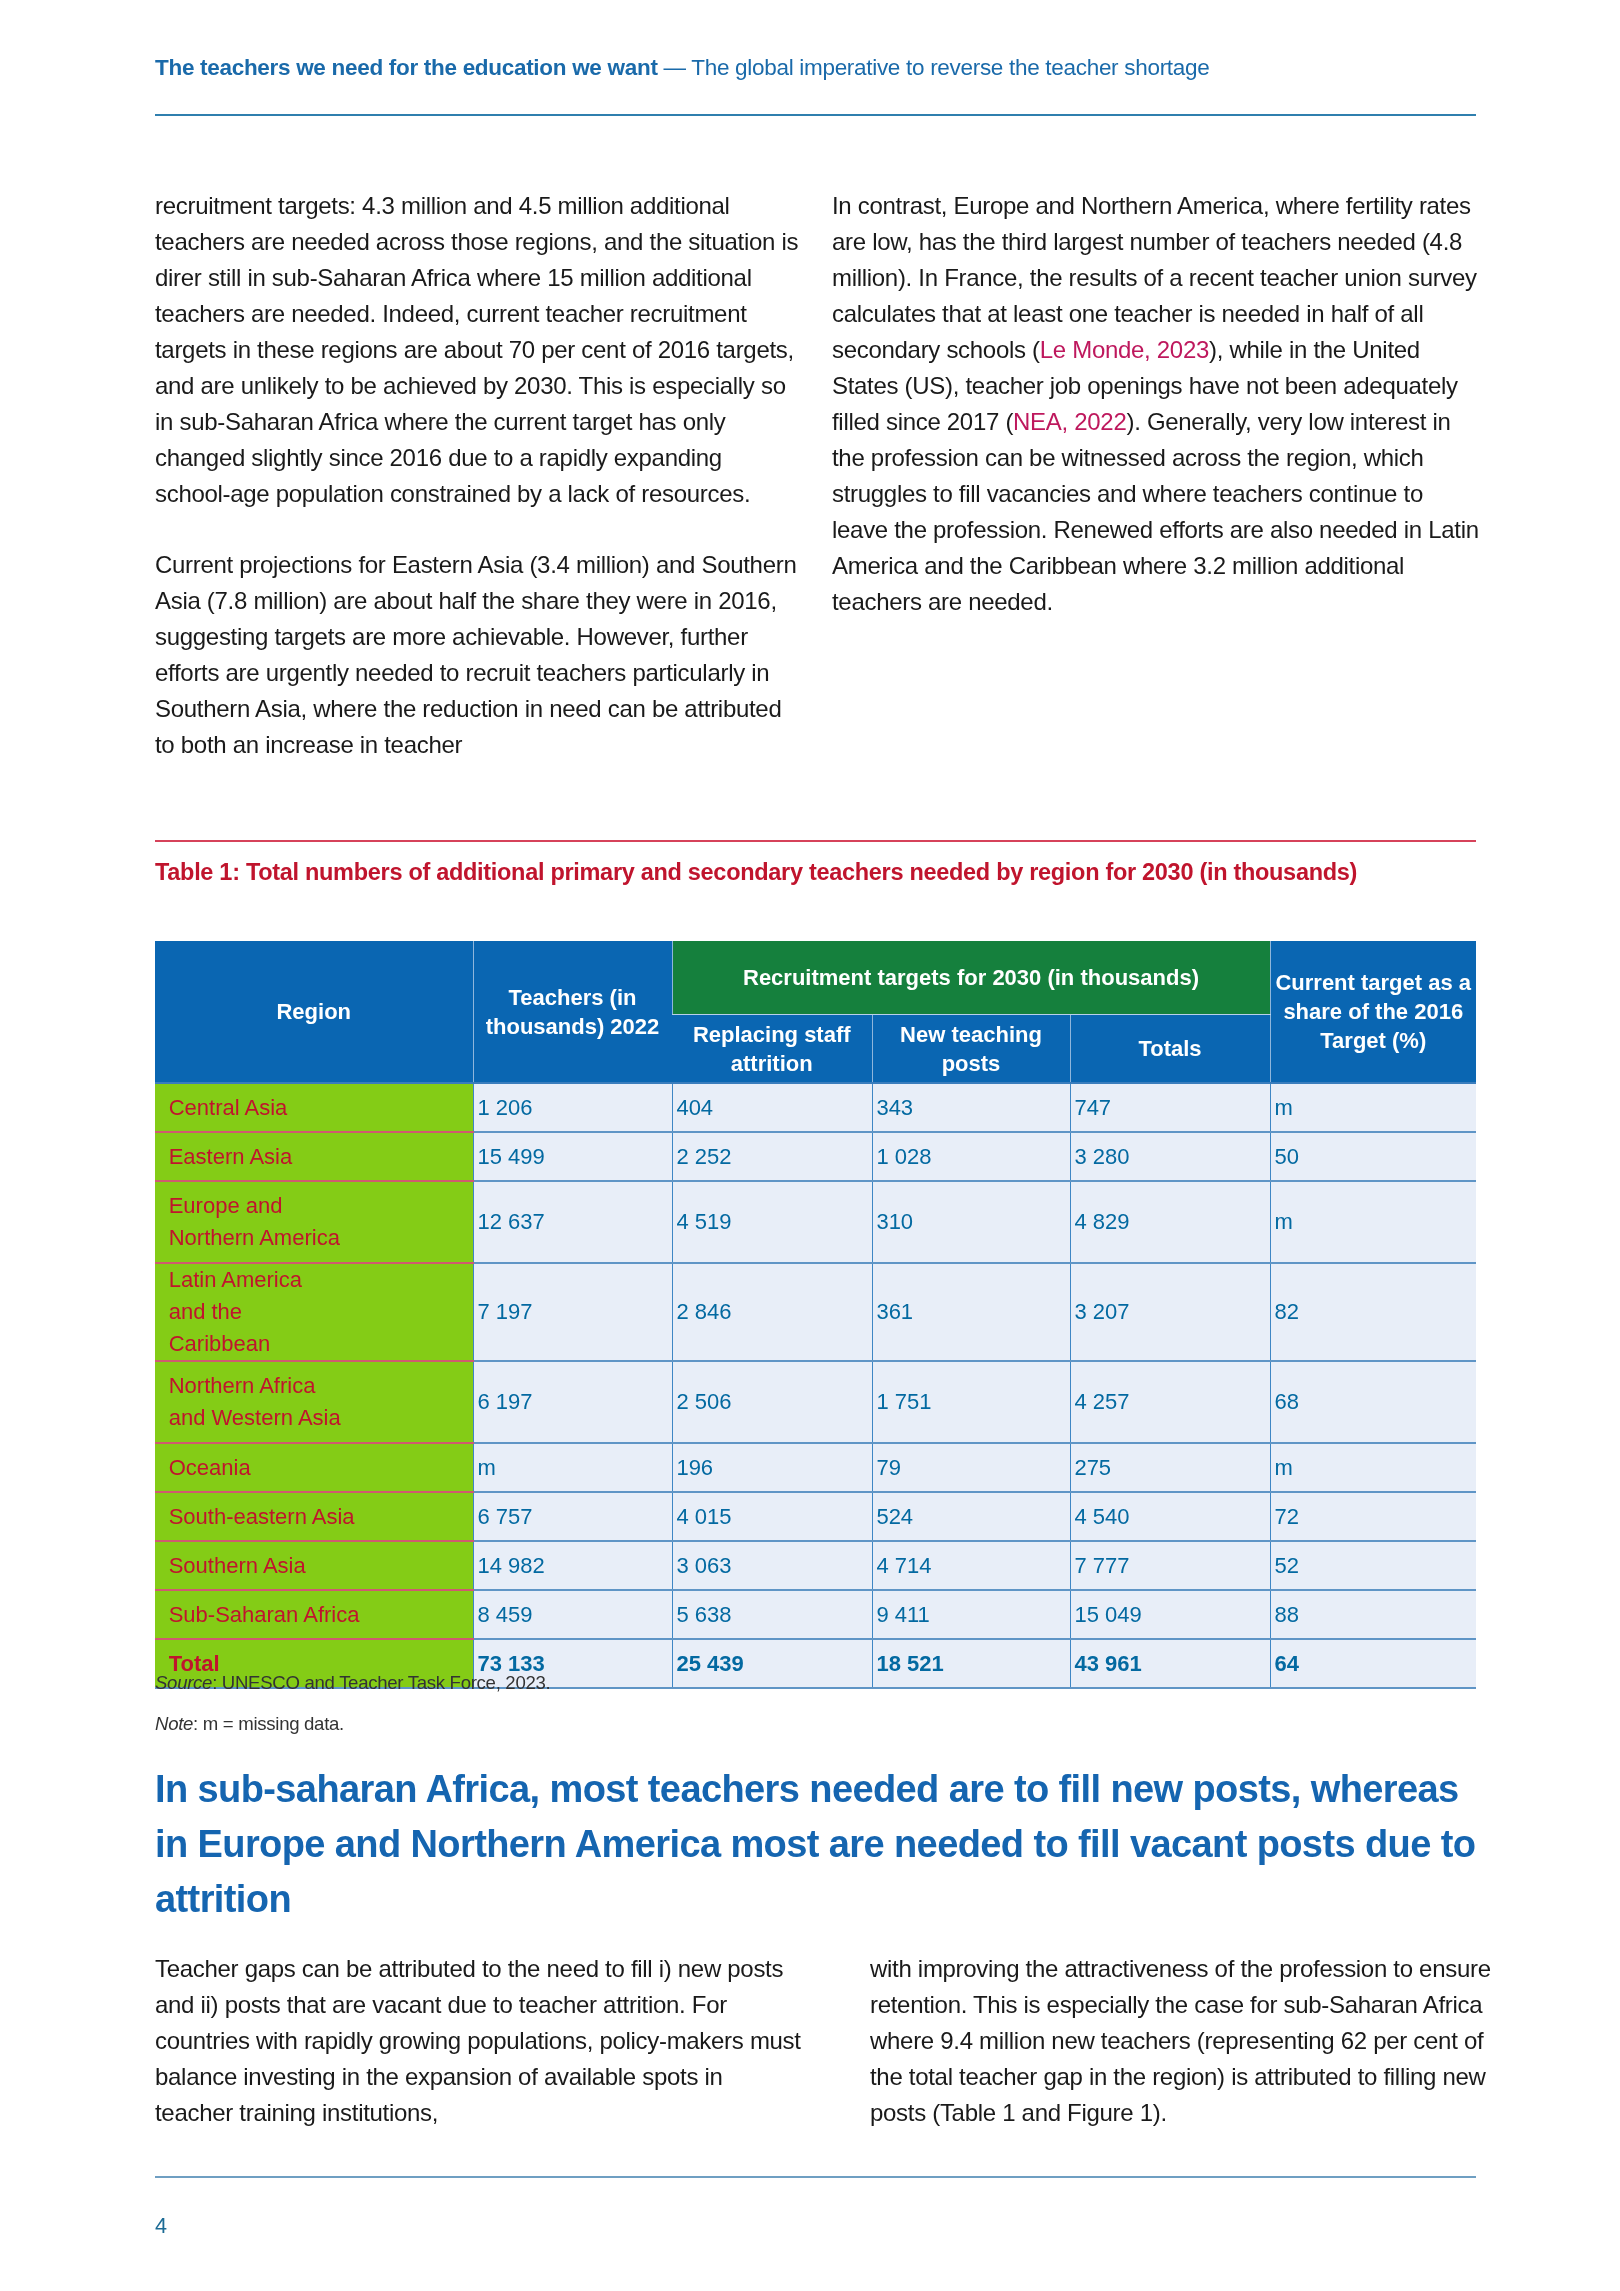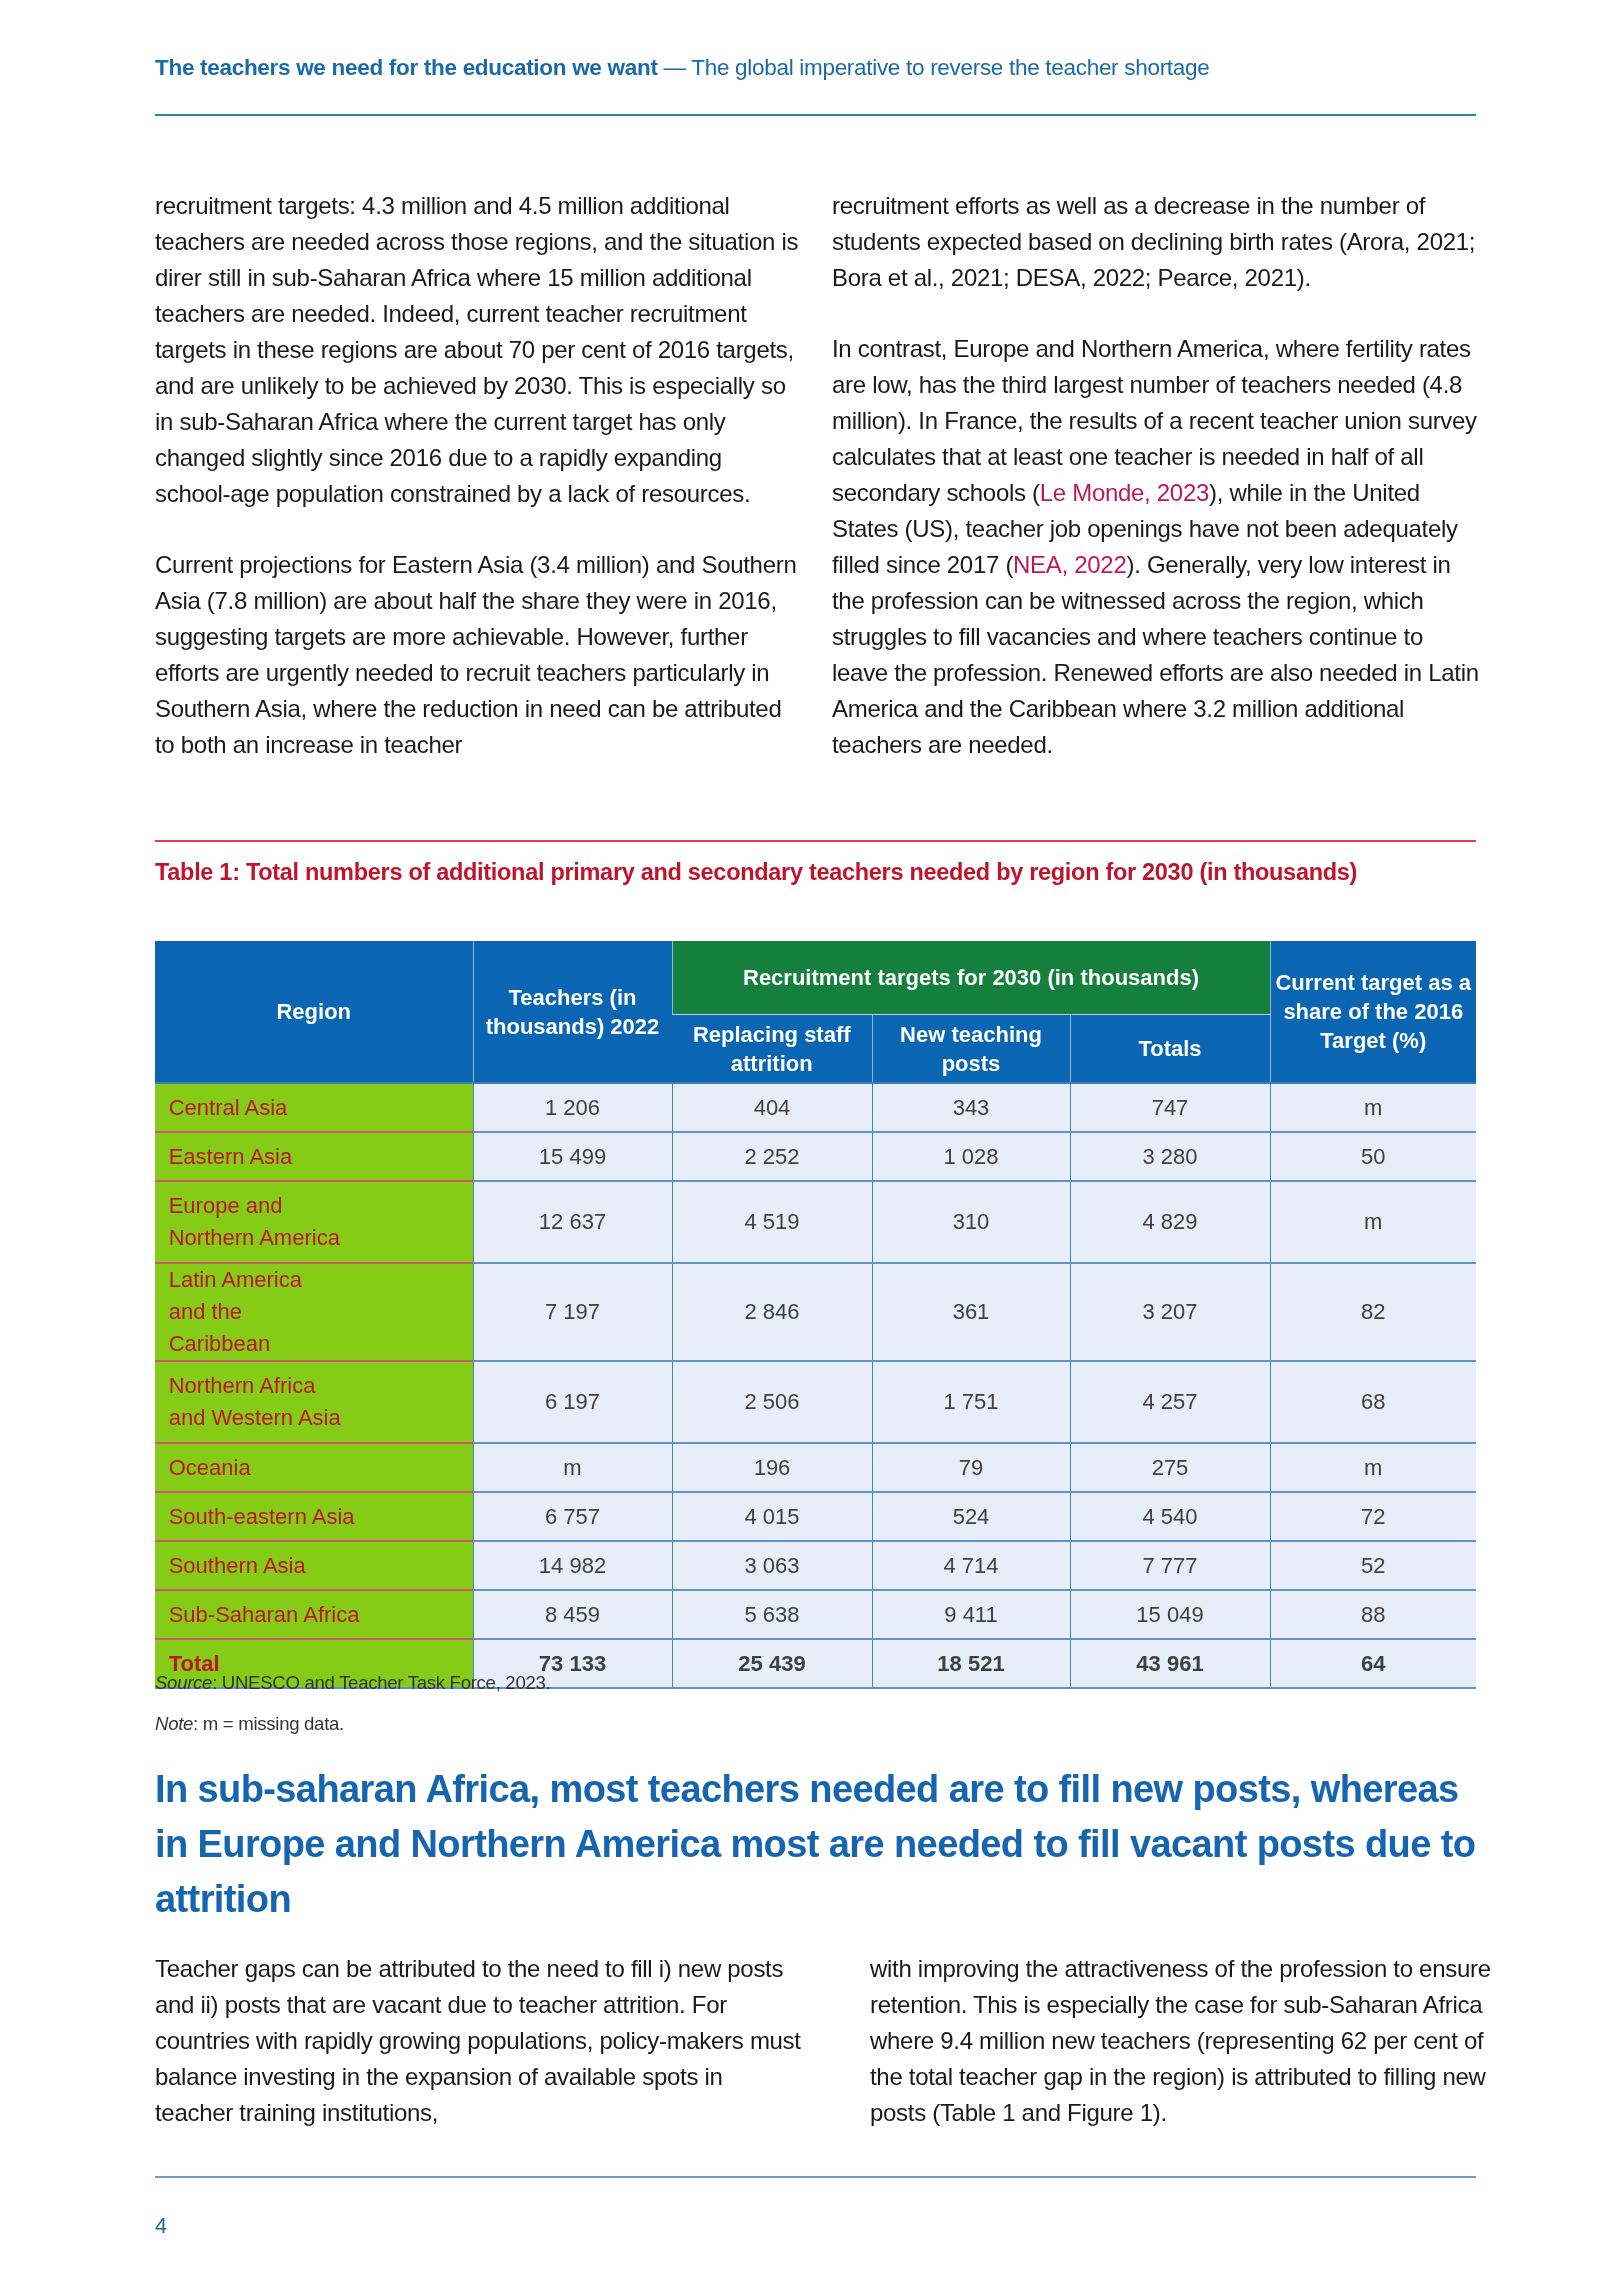--- a/index.html
+++ b/index.html
@@ -17,21 +17,21 @@
   .link { color: #be185d; }
 
   .caption-rule { position: absolute; left: 155px; top: 840px; width: 1321px; height: 1.5px; background: #d6425a; }
   .caption { position: absolute; left: 155px; top: 855px; width: 1304px; font-size: 23.5px; line-height: 35px; font-weight: bold; color: #c0142d; letter-spacing: -0.3px; }
 
   table.data { position: absolute; left: 155px; top: 941px; width: 1320px; border-collapse: collapse; table-layout: fixed; font-size: 22px; }
   table.data th { background: #0a66b2; color: #ffffff; font-weight: bold; text-align: center; vertical-align: middle; line-height: 29px; padding: 0 3.9px; border-left: 1.5px solid #8fb6dc; }
   table.data th:first-child { border-left: none; }
   table.data th.group { background: #15803d; height: 73px; border-bottom: 1.5px solid #b9d0ea; margin-left: 21px; }
   table.data tr.h2 th { height: 67px; }
-  table.data td { background: #e8eef8; text-align: center; vertical-align: middle; border-left: 1.5px solid #3e86c4; border-top: 2px solid #5f95c6; color: #404040; padding: 0 3.9px; }
+  table.data td { background: #e8eef8; text-align: left; vertical-align: middle; border-left: 1.5px solid #3e86c4; border-top: 2px solid #5f95c6; color: #0369a1; padding: 0 3.9px; }
   table.data td.region { background: #84cc16; text-align: left; color: #c0142d; padding-left: 13.7px; line-height: 32px; border-left: none; border-top: 2px solid #cf5a70; }
   table.data tr.single td { height: 47px; }
   table.data tr.double td { height: 80px; }
   table.data tr.total td { font-weight: bold; height: 47px; border-bottom: 2.5px solid #5f95c6; }
   table.data tr.first td { border-top: 2px solid #3a7dbd; }
 
   .source { position: absolute; left: 155px; top: 1672px; font-size: 18.6px; color: #333; letter-spacing: -0.3px; }
   .note { position: absolute; left: 155px; top: 1713px; font-size: 18.6px; color: #333; letter-spacing: -0.3px; }
   .source em, .note em { font-style: italic; }
 
@@ -49,21 +49,20 @@
 <div class="running-head">
   <span class="bold">The teachers we need for the education we want</span><span> — The global imperative to reverse the teacher shortage</span>
 </div>
 <div class="head-rule"></div>
 
 <div class="col col-left-top">
   <p>recruitment targets: 4.3 million and 4.5 million additional teachers are needed across those regions, and the situation is direr still in sub-Saharan Africa where 15 million additional teachers are needed. Indeed, current teacher recruitment targets in these regions are about 70 per cent of 2016 targets, and are unlikely to be achieved by 2030. This is especially so in sub-Saharan Africa where the current target has only changed slightly since 2016 due to a rapidly expanding school-age population constrained by a lack of resources.</p>
   <p>Current projections for Eastern Asia (3.4 million) and Southern Asia (7.8 million) are about half the share they were in 2016, suggesting targets are more achievable. However, further efforts are urgently needed to recruit teachers particularly in Southern Asia, where the reduction in need can be attributed to both an increase in teacher</p>
 </div>
 <div class="col col-right-top">
-  <p>recruitment efforts as well as a decrease in the number of students expected based on declining birth rates (Arora, 2021; Bora et al., 2021; DESA, 2022; Pearce, 2021).</p>
   <p><span>In contrast, Europe and Northern America, where fertility rates are low, has the third largest number of teachers needed (4.8 million). In France, the results of a recent teacher union survey calculates that at least one teacher is needed in half of all secondary schools (</span><span class="link">Le Monde, 2023</span><span>), while in the United States (US), teacher job openings have not been adequately filled since 2017 (</span><span class="link">NEA, 2022</span><span>). Generally, very low interest in the profession can be witnessed across the region, which struggles to fill vacancies and where teachers continue to leave the profession. Renewed efforts are also needed in Latin America and the Caribbean where 3.2 million additional teachers are needed.</span></p>
 </div>
 
 <div class="caption-rule"></div>
 <div class="caption">Table 1: Total numbers of additional primary and secondary teachers needed by region for 2030 (in thousands)</div>
 
 <table class="data">
   <colgroup>
     <col style="width:318px">
       <col style="width:199px">

